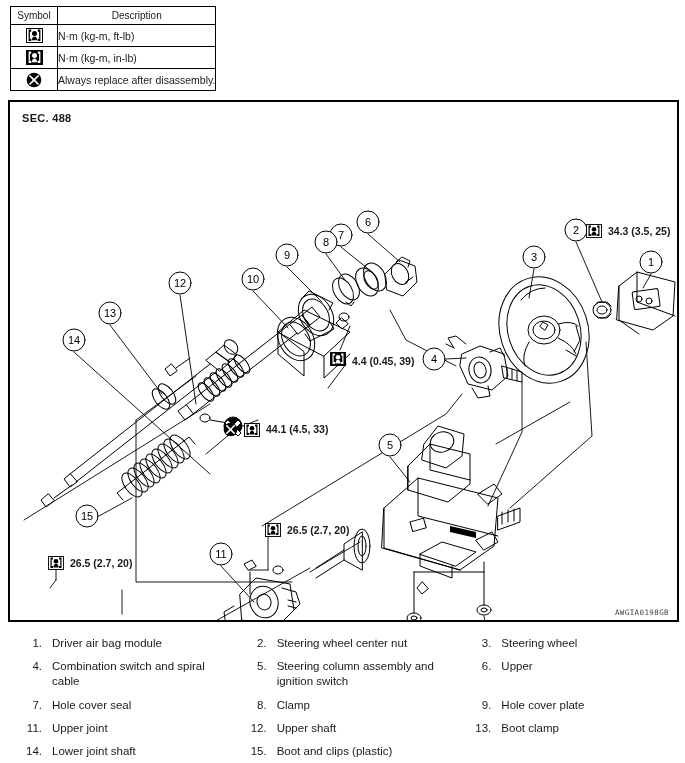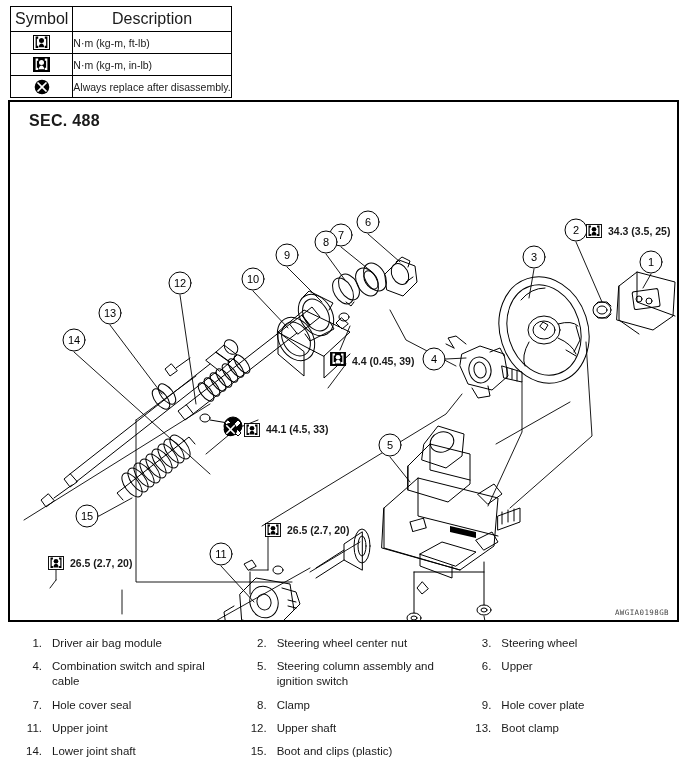--- a/index.html
+++ b/index.html
@@ -17,21 +17,21 @@
     position:absolute; left:10px; top:6px;
     border-collapse:collapse;
     font-size:10px;
   }
   .symbol-table td,.symbol-table th{
     border:1px solid #000;
     padding:0;
     font-weight:normal;
   }
   .symbol-table th{
-    font-size:16px;
+    font-size:10px;
     padding:3px 4px;
     text-align:center;
   }
   .sym-cell{ width:46px; height:21px; text-align:center; vertical-align:middle;}
   .desc-cell{ padding:2px 6px; font-size:10.5px; white-space:nowrap;}
   .col-sym{width:46px;}
   .col-desc{width:150px;}
 
   
   .glyph{display:inline-block;vertical-align:middle;line-height:0;}
@@ -40,22 +40,22 @@
   
   .diagram-frame{
     position:absolute;
     left:8px; top:100px;
     width:667px; height:518px;
     border:2px solid #000;
     background:#fff;
     overflow:hidden;
   }
   .sec-label{
-    position:absolute; left:19px; top:10px;
-    font-size:16px; font-weight:bold; letter-spacing:.3px;
+    position:absolute; left:12px; top:10px;
+    font-size:11px; font-weight:bold; letter-spacing:.3px;
   }
   .draw-id{
     position:absolute; right:8px; bottom:3px;
     font-family:"DejaVu Sans Mono", monospace;
     font-size:7.5px; color:#444; letter-spacing:.4px;
   }
   .svg-layer{position:absolute;left:0;top:0;width:667px;height:518px;}
 
   
   .torque{

